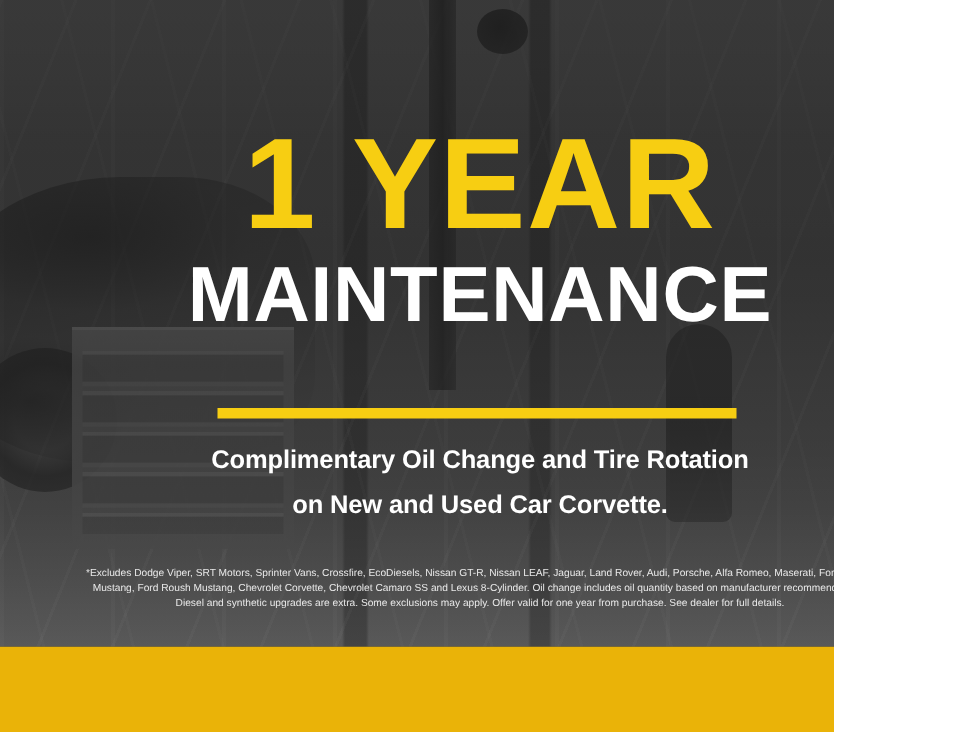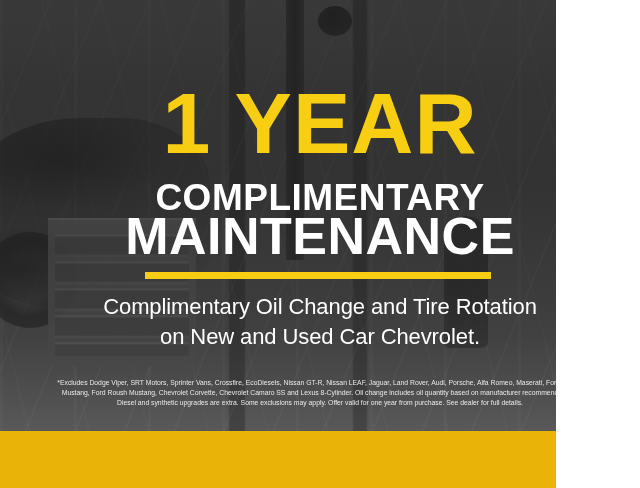--- a/index.html
+++ b/index.html
@@ -201,22 +201,22 @@
     height: 7px;
     background: #f7ce12;
   }
 
   .offer {
     position: absolute;
     left: 0;
     right: 0;
     top: 292px;
     color: #ffffff;
-    font-weight: normal;
-    font-size: 22px;
+    font-weight: bold;
+    font-size: 17px;
     line-height: 30px;
     letter-spacing: -0.1px;
   }
 
   .disclaimer {
     position: absolute;
     left: 16px;
     right: 16px;
     top: 378px;
     color: #e9e9e9;
@@ -262,29 +262,28 @@
       <div class="photo-hoist"></div>
       <div class="photo-person-right"></div>
     </div>
     <div class="photo-overlay"></div>
 
     <div class="hero-copy">
 
       <div class="headline-year">1 YEAR</div>
 
       <div class="headline-sub">
-        <span>COMPLIMENTARY</span>
         <span class="line2">MAINTENANCE</span>
       </div>
 
       <div class="divider"></div>
 
       <div class="offer">
         <span>Complimentary Oil Change and Tire Rotation</span><br>
-        <span>on New and Used Car Chevrolet.</span>
+        <span>on New and Used Car Corvette.</span>
       </div>
 
       <div class="disclaimer">
         <span>*Excludes Dodge Viper, SRT Motors, Sprinter Vans, Crossfire, EcoDiesels, Nissan GT-R, Nissan LEAF, Jaguar, Land Rover, Audi, Porsche, Alfa Romeo, Maserati, Ford Shelby</span>
         <span>Mustang, Ford Roush Mustang, Chevrolet Corvette, Chevrolet Camaro SS and Lexus 8-Cylinder. Oil change includes oil quantity based on manufacturer recommendations.</span>
         <span>Diesel and synthetic upgrades are extra. Some exclusions may apply. Offer valid for one year from purchase. See dealer for full details.</span>
       </div>
 
     </div>
   </div>

